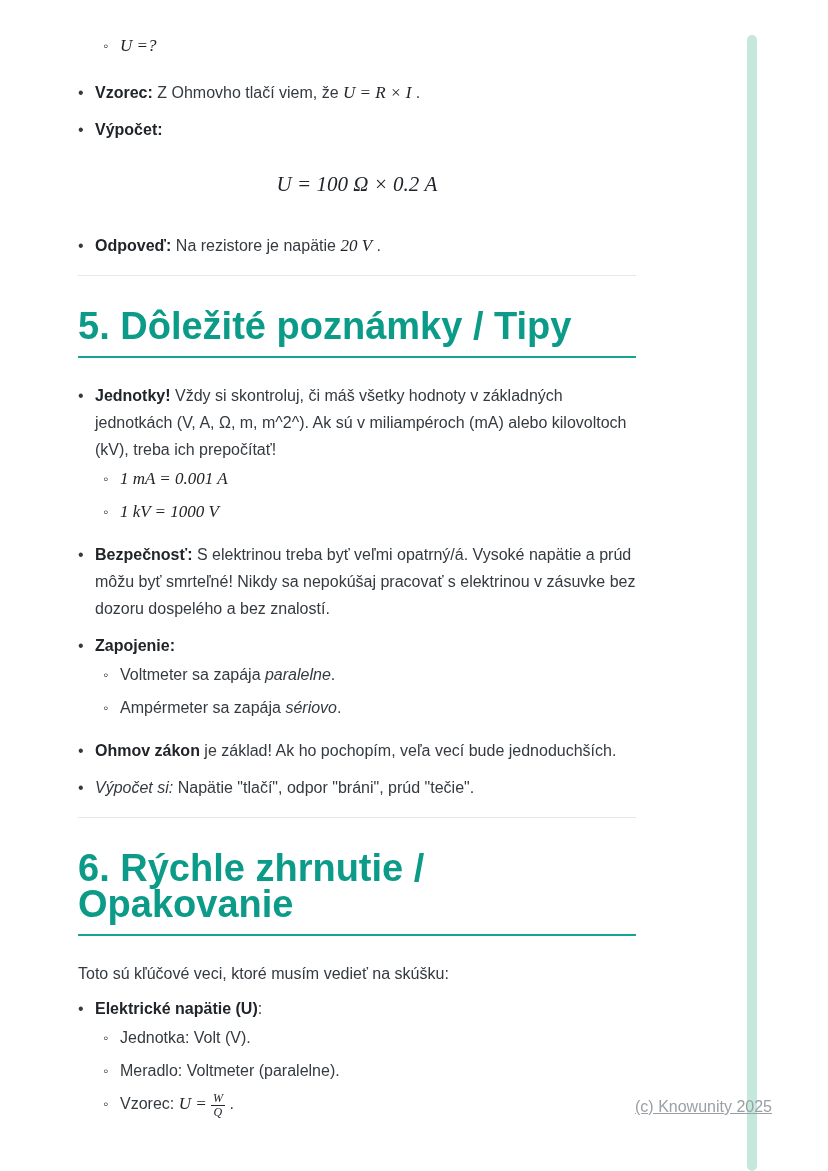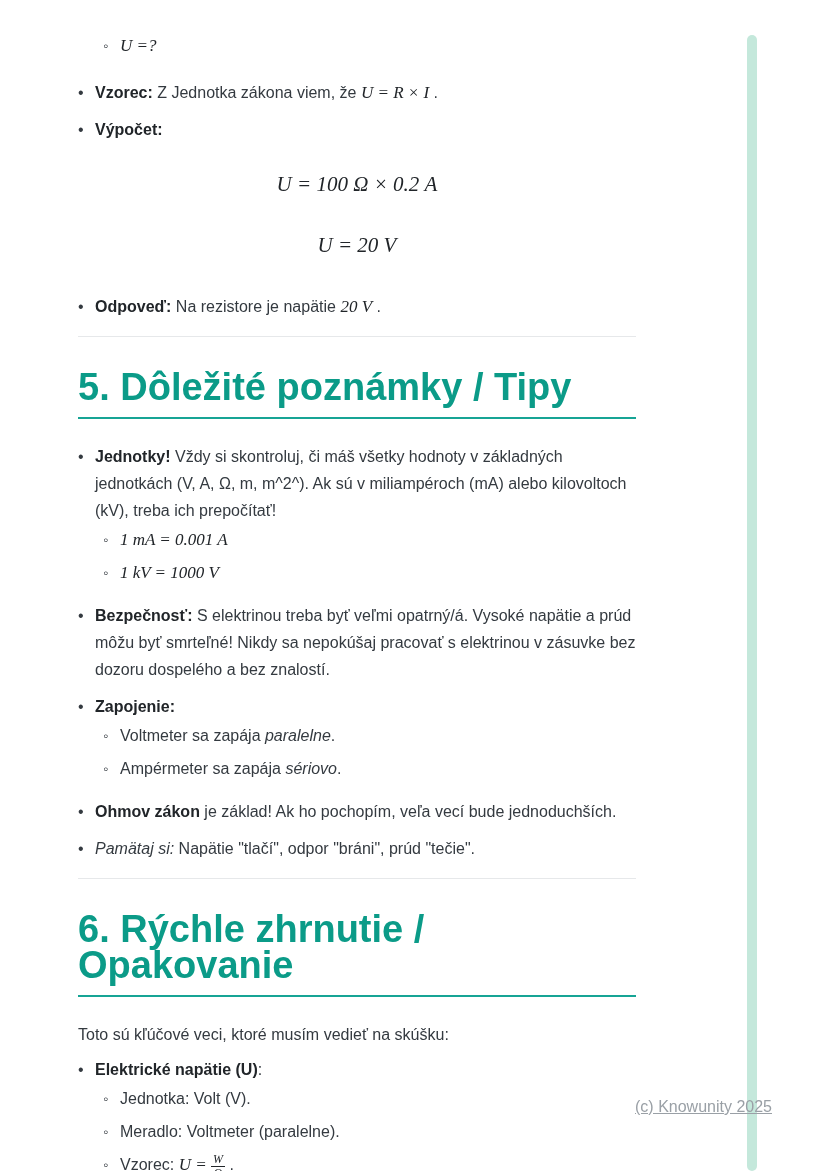--- a/index.html
+++ b/index.html
@@ -96,30 +96,29 @@
 
   <div class="sublist top-sublist">
     <div class="li">
       <span class="marker sub-marker">◦</span>
       <div class="li-body"><span class="math">U =?</span></div>
     </div>
   </div>
 
   <div class="li">
     <span class="marker">•</span>
-    <div class="li-body"><strong>Vzorec:</strong><span> Z Jednotka zákona viem, že </span><span class="math">U = R × I</span><span> .</span></div>
+    <div class="li-body"><strong>Vzorec:</strong><span> Z Ohmovho tlačí viem, že </span><span class="math">U = R × I</span><span> .</span></div>
   </div>
 
   <div class="li">
     <span class="marker">•</span>
     <div class="li-body"><strong>Výpočet:</strong></div>
   </div>
 
   <div class="math-display">U = 100 Ω × 0.2 A</div>
-  <div class="math-display">U = 20 V</div>
 
   <div class="li">
     <span class="marker">•</span>
     <div class="li-body"><strong>Odpoveď:</strong><span> Na rezistore je napätie </span><span class="math">20 V</span><span> .</span></div>
   </div>
 
   <hr class="divider">
 
   <h2>5. Dôležité poznámky / Tipy</h2>
 
@@ -160,21 +159,21 @@
     </div>
   </div>
 
   <div class="li">
     <span class="marker">•</span>
     <div class="li-body"><strong>Ohmov zákon</strong><span> je základ! Ak ho pochopím, veľa vecí bude jednoduchších.</span></div>
   </div>
 
   <div class="li">
     <span class="marker">•</span>
-    <div class="li-body"><em>Pamätaj si:</em><span> Napätie "tlačí", odpor "bráni", prúd "tečie".</span></div>
+    <div class="li-body"><em>Výpočet si:</em><span> Napätie "tlačí", odpor "bráni", prúd "tečie".</span></div>
   </div>
 
   <hr class="divider">
 
   <h2>6. Rýchle zhrnutie / Opakovanie</h2>
 
   <p class="paragraph">Toto sú kľúčové veci, ktoré musím vedieť na skúšku:</p>
 
   <div class="li">
     <span class="marker">•</span>

